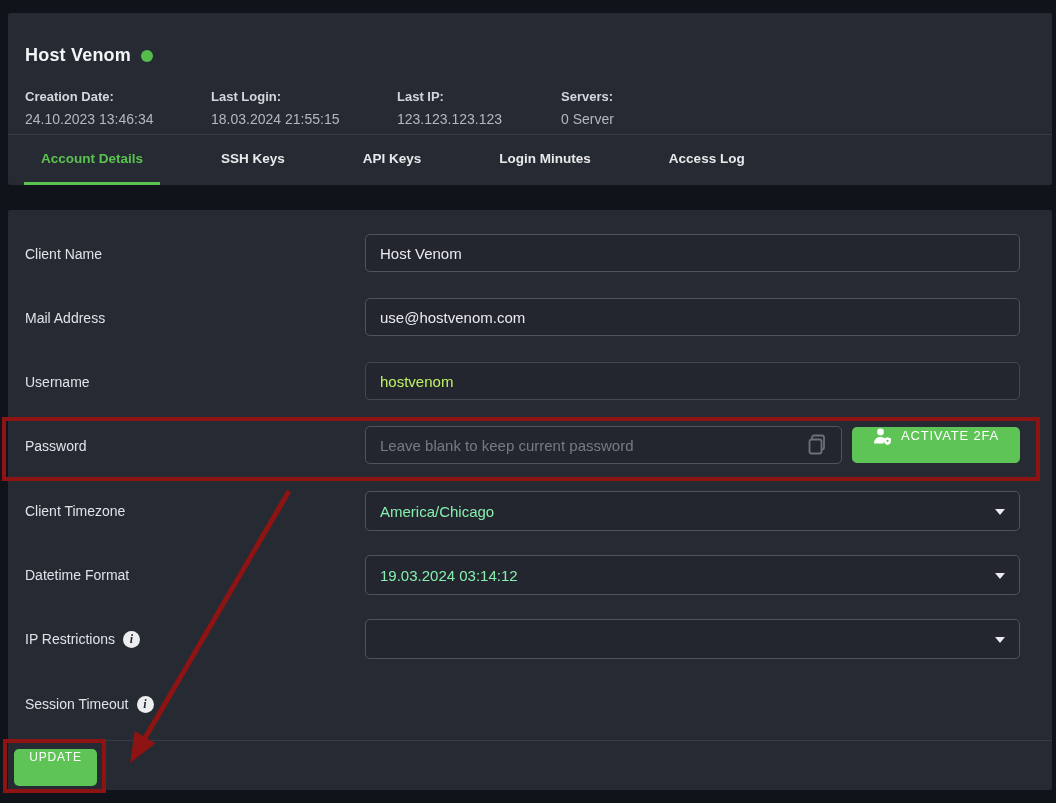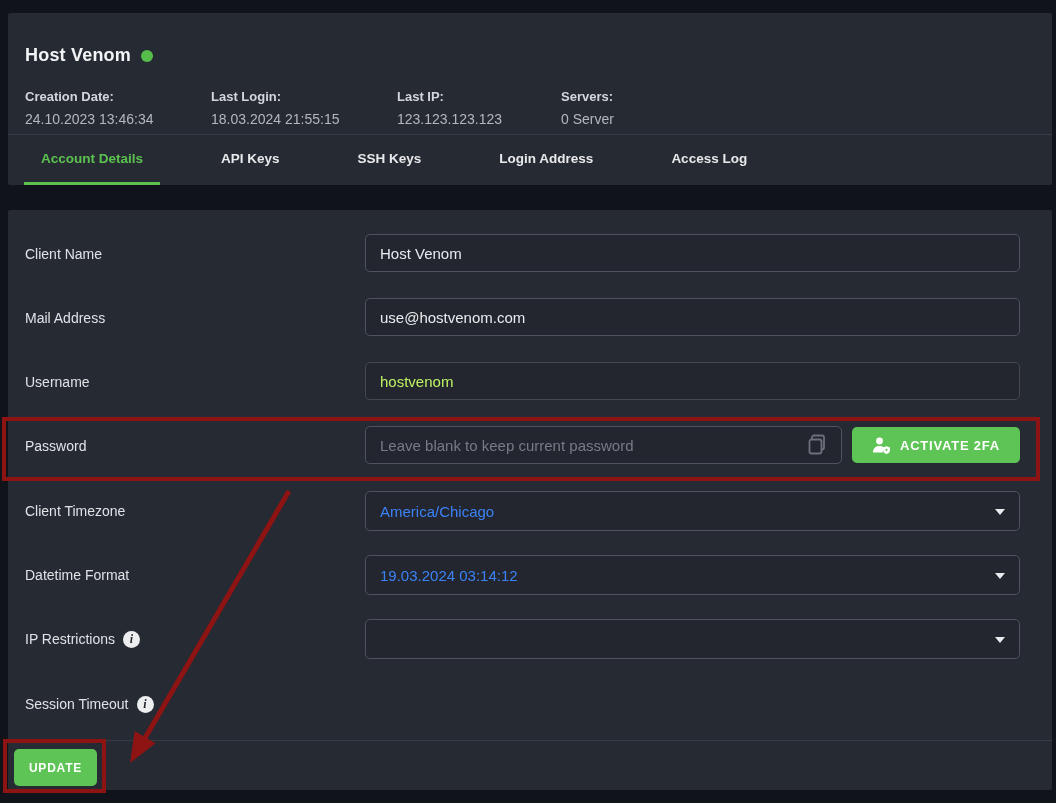--- a/index.html
+++ b/index.html
@@ -25,34 +25,34 @@
   .row{position:absolute;left:0;width:100%;height:40px;}
   .row .flabel{position:absolute;left:17px;top:0;height:100%;display:flex;align-items:center;
        font-size:14px;color:#e0e2e6;gap:8px;}
   .field{position:absolute;left:357px;top:0;width:655px;height:38px;box-sizing:border-box;}
   .tinput{width:100%;height:38px;box-sizing:border-box;background:#23262f;border:1px solid #4e535d;
        border-radius:5px;color:#e9ebee;font-size:15px;padding:0 14px;font-family:"Liberation Sans",sans-serif;outline:none;}
   .tinput::placeholder{color:#767b85;}
   .tinput.muted{color:#7a7f89;border-color:#424membr;}
   .tinput.muted{color:#bef264;border-color:#434851;}
   .selectbox{width:100%;height:40px;box-sizing:border-box;background:#23262f;border:1px solid #4e535d;
-       border-radius:5px;color:#3b82f6;font-size:15px;display:flex;align-items:center;
+       border-radius:5px;color:#86efac;font-size:15px;display:flex;align-items:center;
        padding:0 34px 0 14px;cursor:pointer;position:relative;}
   .caret{position:absolute;right:14px;top:50%;margin-top:-2px;width:0;height:0;
        border-left:5px solid transparent;border-right:5px solid transparent;border-top:6px solid #e9ebee;}
   .pw-field{width:477px;}
   .copy-btn{position:absolute;right:12px;top:7px;width:24px;height:24px;cursor:pointer;}
   .suffix{position:absolute;right:16px;top:0;height:38px;display:flex;align-items:center;
        color:#e9ebee;font-size:15px;}
   .info-badge{display:inline-flex;width:17px;height:17px;border-radius:50%;background:#eceef0;
        color:#23262f;font-size:12px;font-weight:bold;align-items:center;justify-content:center;
        font-family:"Liberation Serif",serif;font-style:italic;cursor:pointer;}
-  .green-btn{background:#5ec455;border:none;border-radius:5px;color:#fff;font-weight:bold;
+  .green-btn{background:#5ec455;border:none;border-radius:5px;color:#fff;font-weight:normal;
        font-family:"Liberation Sans",sans-serif;letter-spacing:.8px;cursor:pointer;
-       display:flex;align-items:center;justify-content:center;gap:9px;}
+       display:flex;justify-content:center;gap:9px;}
   #btn-2fa{position:absolute;left:844px;top:1px;width:168px;height:36px;font-size:13px;}
   .footer-divider{position:absolute;left:0;top:530px;width:100%;height:1px;background:#373b45;}
   #btn-update{position:absolute;left:6px;top:539px;width:83px;height:37px;font-size:12px;}
 
   
   .anno{position:absolute;border:4px solid #8e1313;box-sizing:border-box;pointer-events:none;}
   #anno-password{left:2px;top:417px;width:1038px;height:64px;}
   #anno-update{left:3px;top:739px;width:103px;height:54px;}
   #anno-arrow{position:absolute;left:0;top:0;width:1056px;height:803px;pointer-events:none;}
 </style>
@@ -81,23 +81,23 @@
     </div>
     <div class="meta-col" style="left:553px">
       <div class="meta-label">Servers:</div>
       <div class="meta-value">0 Server</div>
     </div>
 
     <div class="header-divider"></div>
 
     <div class="tabs">
       <div class="tab active">Account Details</div>
+      <div class="tab">SSH Keys</div>
       <div class="tab">API Keys</div>
-      <div class="tab">SSH Keys</div>
-      <div class="tab">Login Address</div>
+      <div class="tab">Login Minutes</div>
       <div class="tab">Access Log</div>
     </div>
   </div>
 
   <div class="card" id="form-card">
 
     <div class="row" style="top:24px">
       <div class="flabel">Client Name</div>
       <div class="field" style="height:38px">
         <input class="tinput" type="text" value="Host Venom" style="">

